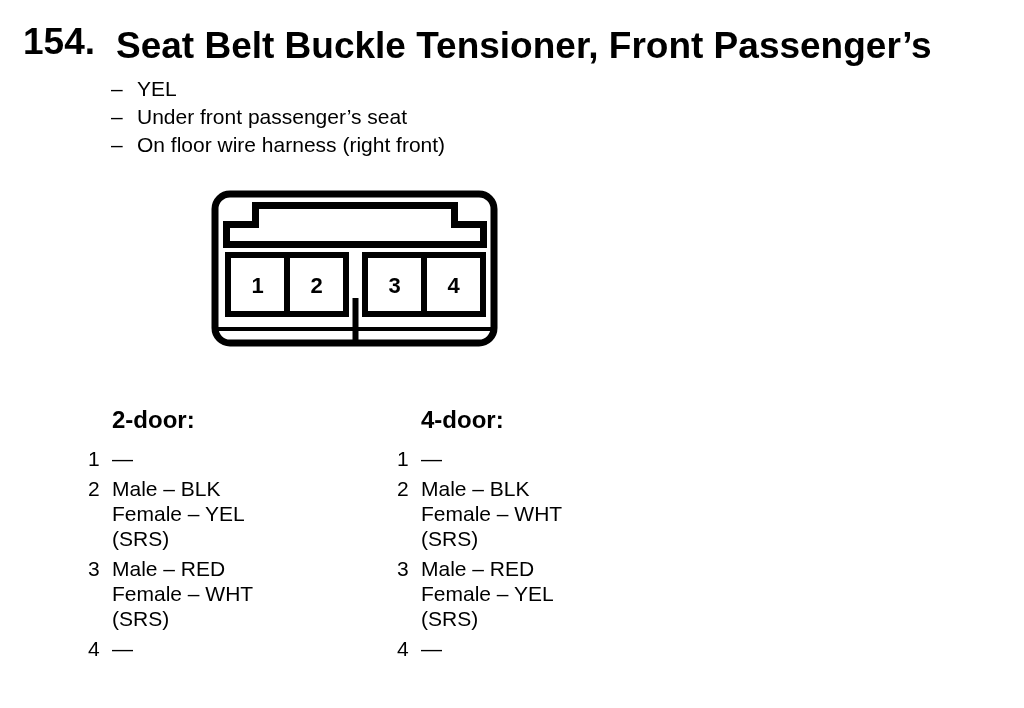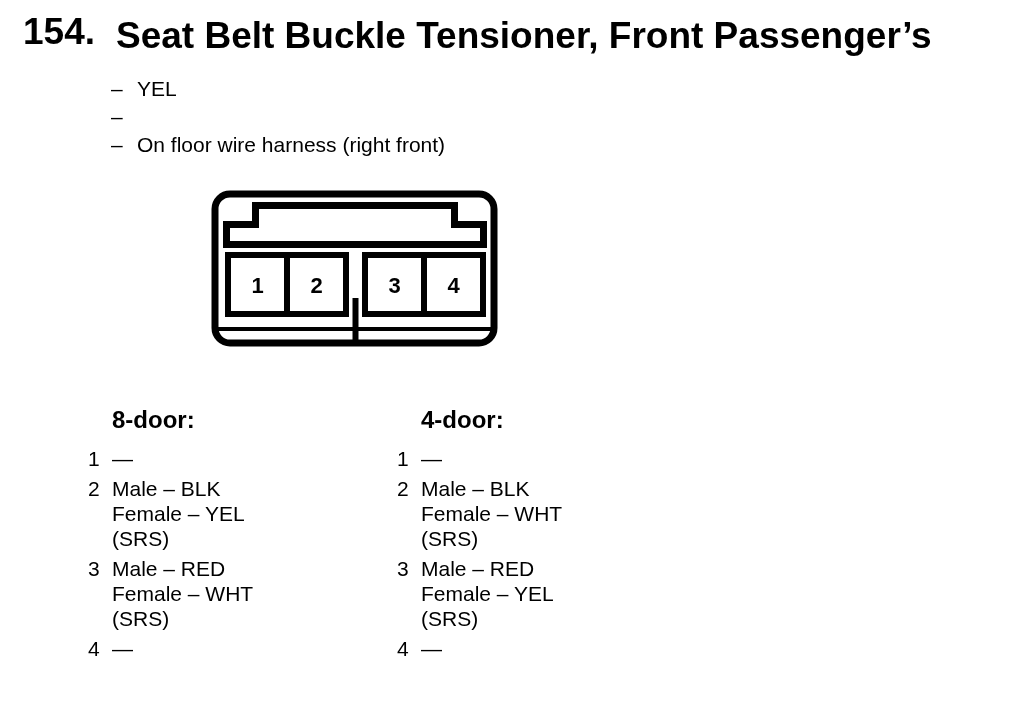--- a/index.html
+++ b/index.html
@@ -11,21 +11,21 @@
     width: 1024px;
     height: 708px;
     position: relative;
     font-family: "Liberation Sans", "DejaVu Sans", sans-serif;
     color: #000000;
     overflow: hidden;
   }
   .title-row {
     position: absolute;
     left: 23px;
-    top: 12px;
+    top: 22px;
     display: flex;
     align-items: flex-start;
     white-space: nowrap;
   }
   .item-number {
     flex: 0 0 89px;
     font-size: 37px;
     font-weight: bold;
     line-height: 1.1;
   }
@@ -91,20 +91,21 @@
   <h1 class="page-title">Seat Belt Buckle Tensioner, Front Passenger’s</h1>
 </div>
 
 <ul class="notes">
   <li class="note-line">
     <span class="note-dash">–</span>
     <span>YEL</span>
   </li>
   <li class="note-line">
     <span class="note-dash">–</span>
+    <span>Under front passenger’s seat</span>
   </li>
   <li class="note-line">
     <span class="note-dash">–</span>
     <span>On floor wire harness (right front)</span>
   </li>
 </ul>
 
 <div class="diagram-wrap">
   <svg width="290" height="160" viewBox="0 0 290 160" xmlns="http://www.w3.org/2000/svg">
 
@@ -121,21 +122,21 @@
     <line x1="146.5" y1="108" x2="146.5" y2="152" stroke="#000000" stroke-width="6"></line>
 
     <text class="pin-label" x="48.5" y="103" text-anchor="middle">1</text>
     <text class="pin-label" x="107.5" y="103" text-anchor="middle">2</text>
     <text class="pin-label" x="185.5" y="103" text-anchor="middle">3</text>
     <text class="pin-label" x="244.5" y="103" text-anchor="middle">4</text>
   </svg>
 </div>
 
 <section class="variant" id="variant-left">
-  <h2 class="variant-header">8-door:</h2>
+  <h2 class="variant-header">2-door:</h2>
   <div class="rows">
     <div class="pin-row">
       <span class="pin-num">1</span>
       <div class="pin-lines">
         <div>—</div>
       </div>
     </div>
     <div class="pin-row">
       <span class="pin-num">2</span>
       <div class="pin-lines">

